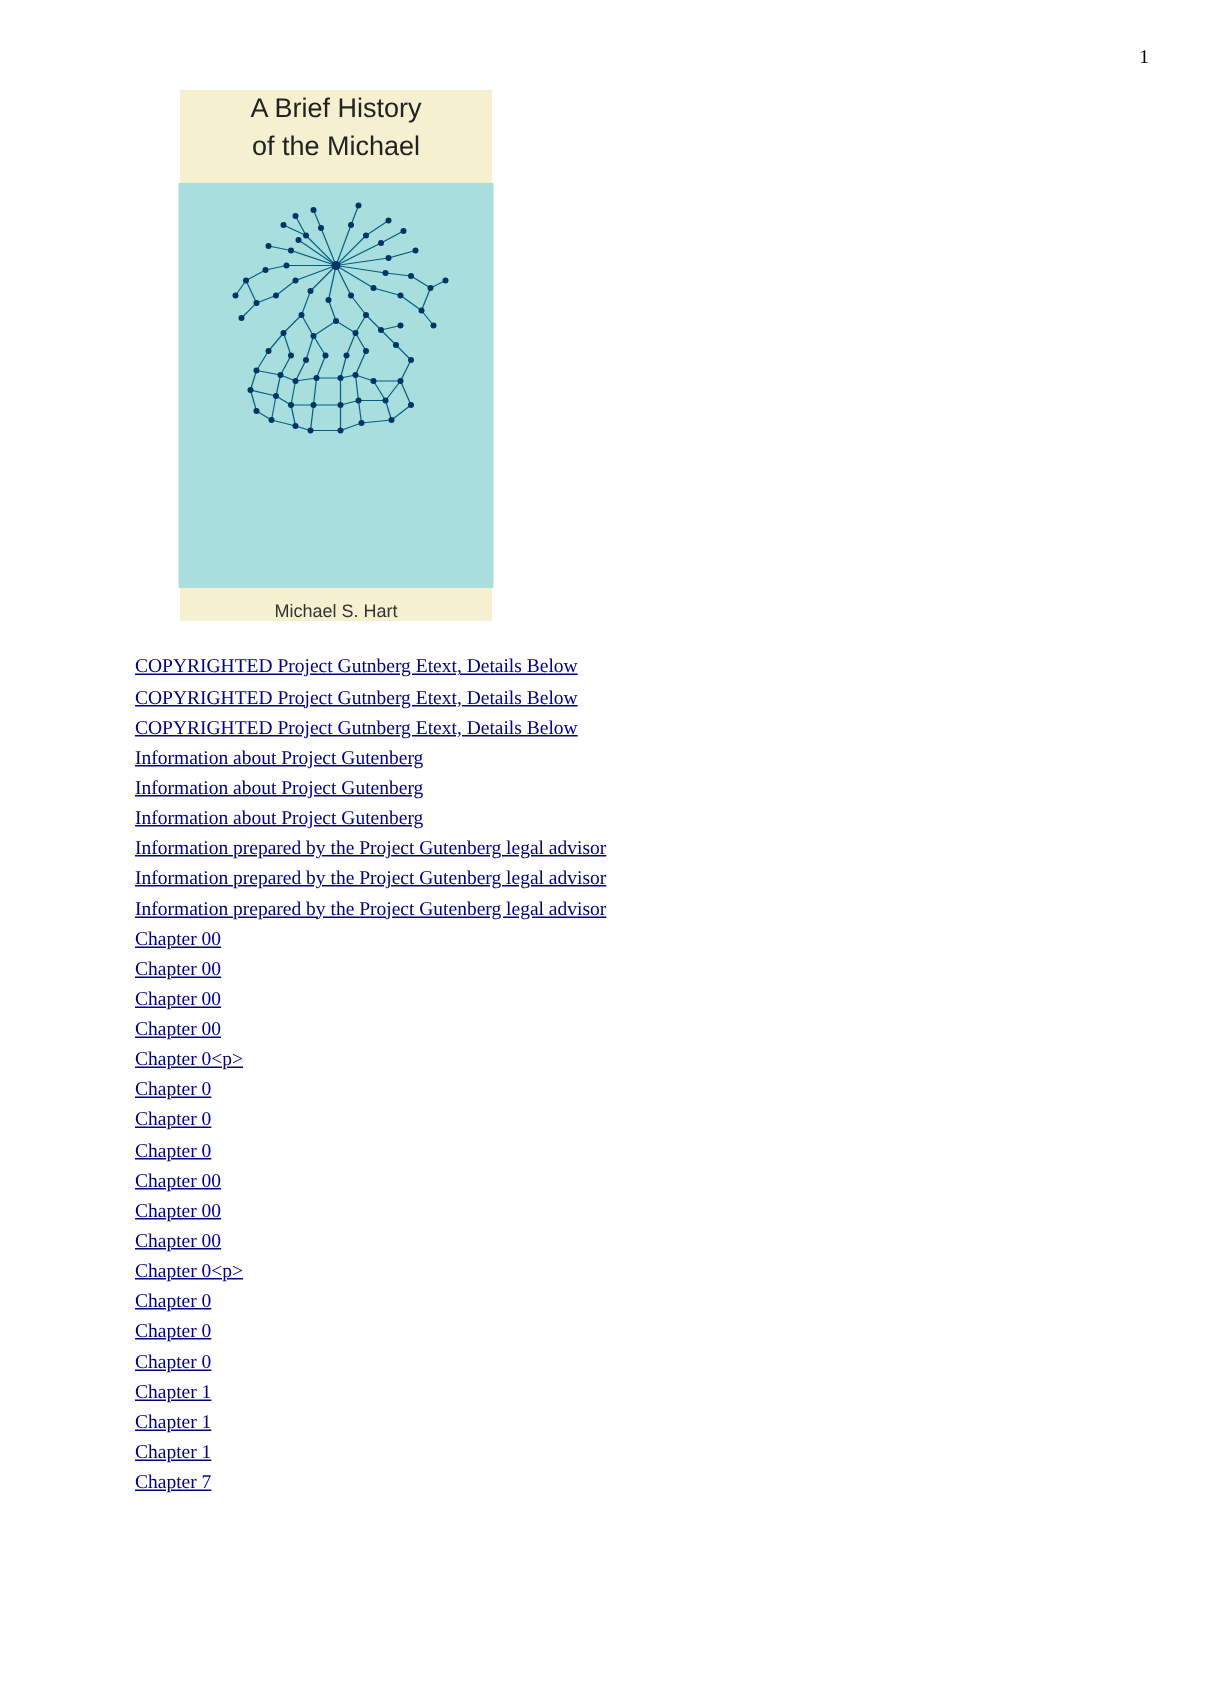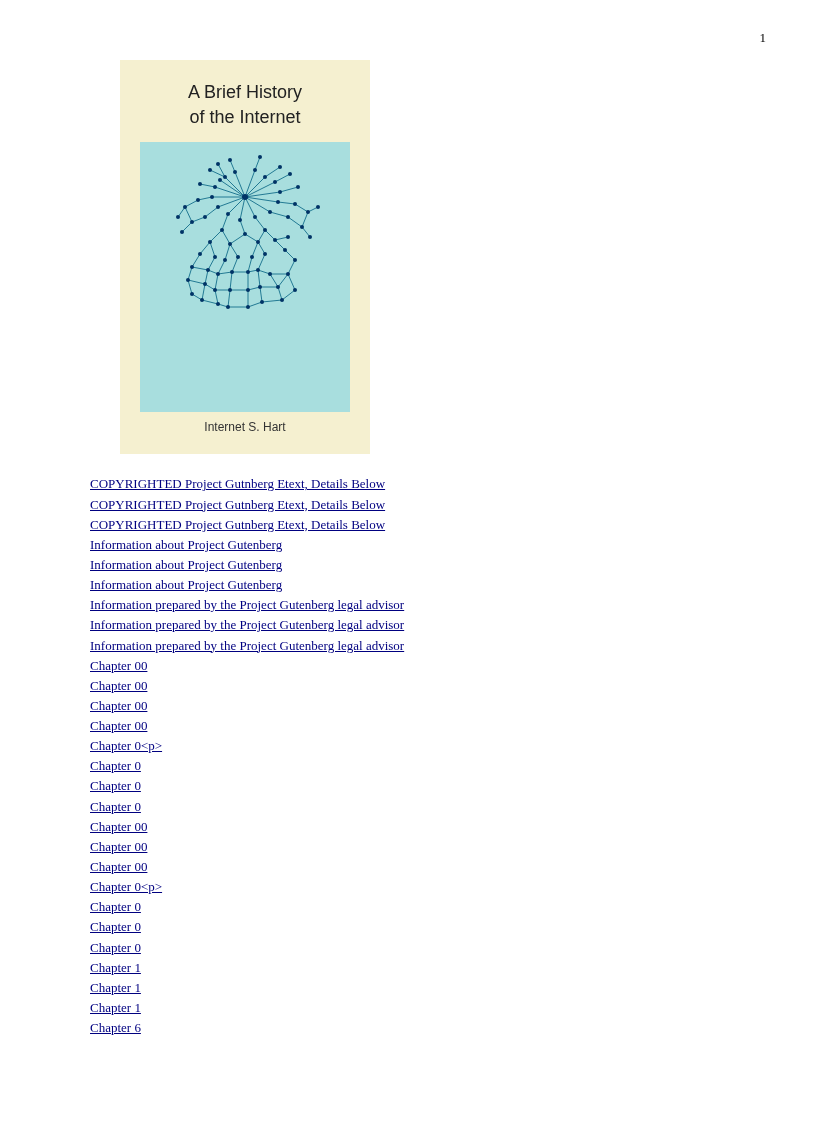--- a/index.html
+++ b/index.html
@@ -33,22 +33,21 @@
       font-size: 13px;
       color: #000;
     }
 
     .book-cover {
       display: flex;
       flex-direction: column;
       align-items: center;
       margin-bottom: 20px;
       background: #f5f0d0;
-      padding: 20px;
-      width: 250px;
+      width: 208px;
       margin-left: 30px;
     }
 
     .book-title {
       text-align: center;
       font-size: 18px;
       font-family: Arial, sans-serif;
       font-weight: normal;
       margin-bottom: 12px;
       color: #222;
@@ -93,21 +92,21 @@
 </head>
 <body>
 
 <div class="page">
 
   <div class="page-number">1</div>
 
   <div class="book-cover">
     <div class="book-title">
       <span>A Brief History</span><br>
-      <span>of the Internet</span>
+      <span>of the Michael</span>
     </div>
 
     <div class="cover-image-container">
       <svg class="network-svg" viewBox="0 0 210 270" xmlns="http://www.w3.org/2000/svg">
 
         <rect width="210" height="270" fill="#a8dede"></rect>
 
         <g stroke="#006080" stroke-width="0.8" fill="none">
 
           <line x1="105" y1="55" x2="85" y2="35"></line>
@@ -302,21 +301,21 @@
           <circle cx="62" cy="158" r="2"></circle>
           <circle cx="78" cy="162" r="2"></circle>
           <circle cx="88" cy="165" r="2"></circle>
           <circle cx="108" cy="165" r="2"></circle>
           <circle cx="122" cy="160" r="2"></circle>
           <circle cx="142" cy="158" r="2"></circle>
         </g>
       </svg>
     </div>
 
-    <div class="cover-author">Internet S. Hart</div>
+    <div class="cover-author">Michael S. Hart</div>
   </div>
 
   <div class="toc-links">
   <a href="#" class="toc-link">COPYRIGHTED Project Gutnberg Etext, Details Below</a>
       <a href="#" class="toc-link">COPYRIGHTED Project Gutnberg Etext, Details Below</a>
       <a href="#" class="toc-link">COPYRIGHTED Project Gutnberg Etext, Details Below</a>
       <a href="#" class="toc-link">Information about Project Gutenberg</a>
       <a href="#" class="toc-link">Information about Project Gutenberg</a>
       <a href="#" class="toc-link">Information about Project Gutenberg</a>
       <a href="#" class="toc-link">Information prepared by the Project Gutenberg legal advisor</a>
@@ -333,16 +332,16 @@
       <a href="#" class="toc-link">Chapter 00</a>
       <a href="#" class="toc-link">Chapter 00</a>
       <a href="#" class="toc-link">Chapter 00</a>
       <a href="#" class="toc-link">Chapter 0&lt;p&gt;</a>
       <a href="#" class="toc-link">Chapter 0</a>
       <a href="#" class="toc-link">Chapter 0</a>
       <a href="#" class="toc-link">Chapter 0</a>
       <a href="#" class="toc-link">Chapter 1</a>
       <a href="#" class="toc-link">Chapter 1</a>
       <a href="#" class="toc-link">Chapter 1</a>
-      <a href="#" class="toc-link">Chapter 6</a>
+      <a href="#" class="toc-link">Chapter 7</a>
     </div>
 
 </div>
 
 </body></html>

